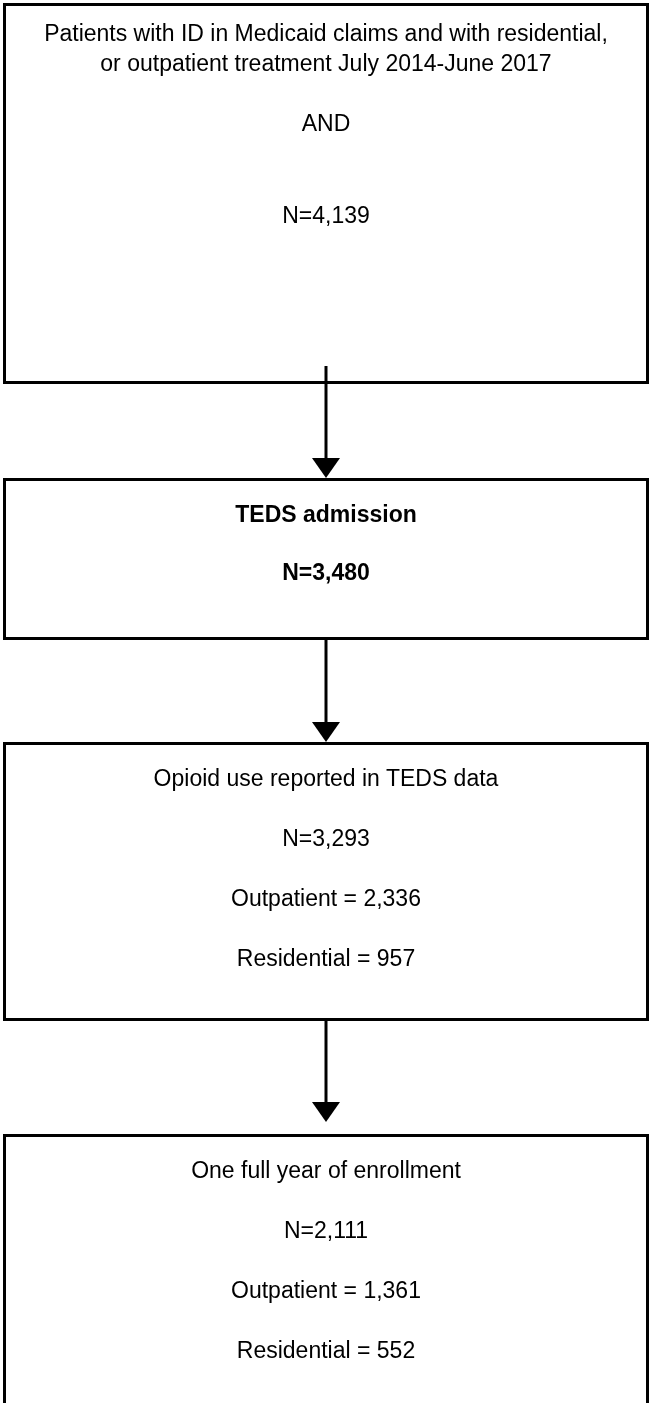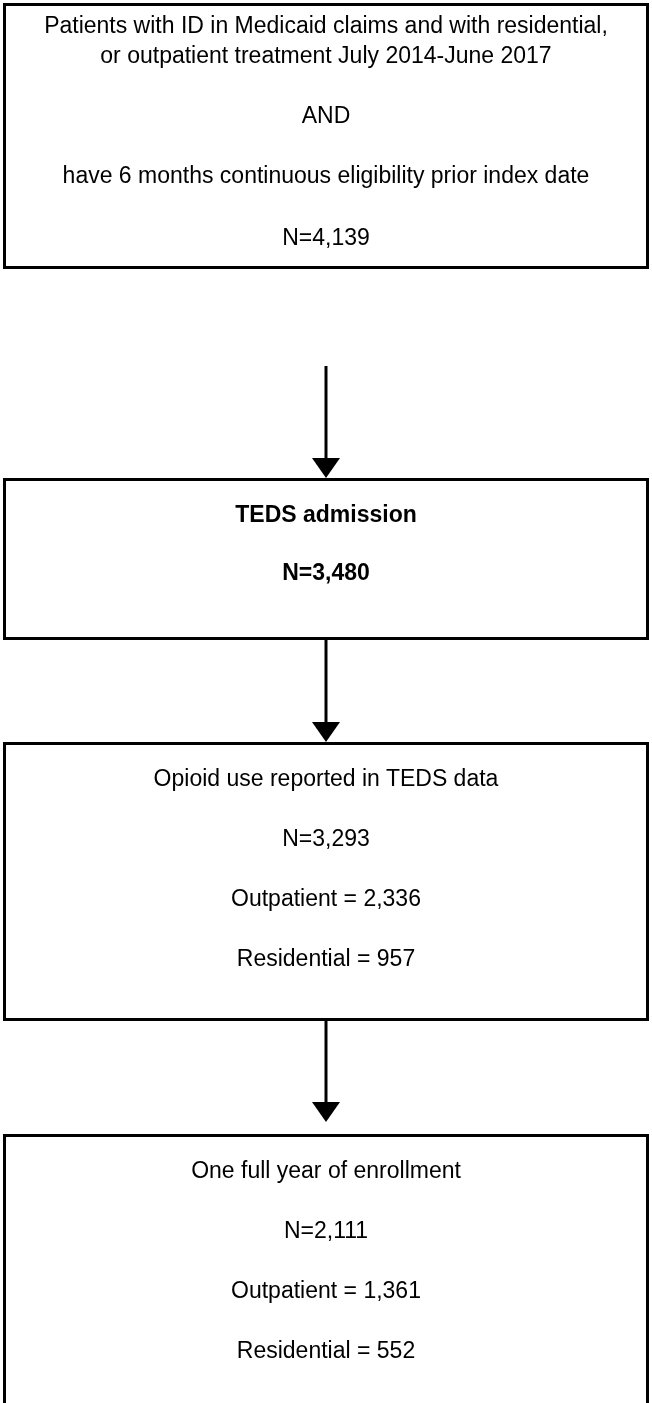--- a/index.html
+++ b/index.html
@@ -35,22 +35,22 @@
     text-align: center;
     font-size: 23px;
     line-height: 30px;
     letter-spacing: 0px;
     color: #000000;
     white-space: pre-line;
   }
   
   #box-eligibility {
     top: 3px;
-    height: 266px;
-    padding-top: 4px;
+    height: 381px;
+    padding-top: 12px;
   }
   #box-eligibility .para-main { margin: 0 30px; width: auto; }
   #box-eligibility .gap-sm { height: 30px; }
   #box-eligibility .gap-md { height: 30px; }
   #box-eligibility .gap-lg { height: 32px; }
 
   
   #box-teds-admission {
     top: 478px;
     height: 162px;
@@ -92,21 +92,20 @@
 </head>
 <body>
 
 <div id="canvas">
 
   <div class="flow-box" id="box-eligibility">
     <span class="box-line para-main">Patients with ID in Medicaid claims and with residential, or outpatient treatment July 2014-June 2017</span>
     <div class="spacer gap-sm"></div>
     <span class="box-line">AND</span>
     <div class="spacer gap-md"></div>
-    <span class="box-line para-main">have 6 months continuous eligibility prior index date</span>
     <div class="spacer gap-lg"></div>
     <span class="box-line">N=4,139</span>
   </div>
 
   <div class="connector" id="arrow-1">
     <svg width="652" height="112" viewBox="0 0 652 112" xmlns="http://www.w3.org/2000/svg">
       <line x1="326" y1="0" x2="326" y2="94" stroke="#000000" stroke-width="3"></line>
       <polygon points="312,92 340,92 326,112" fill="#000000"></polygon>
     </svg>
   </div>

